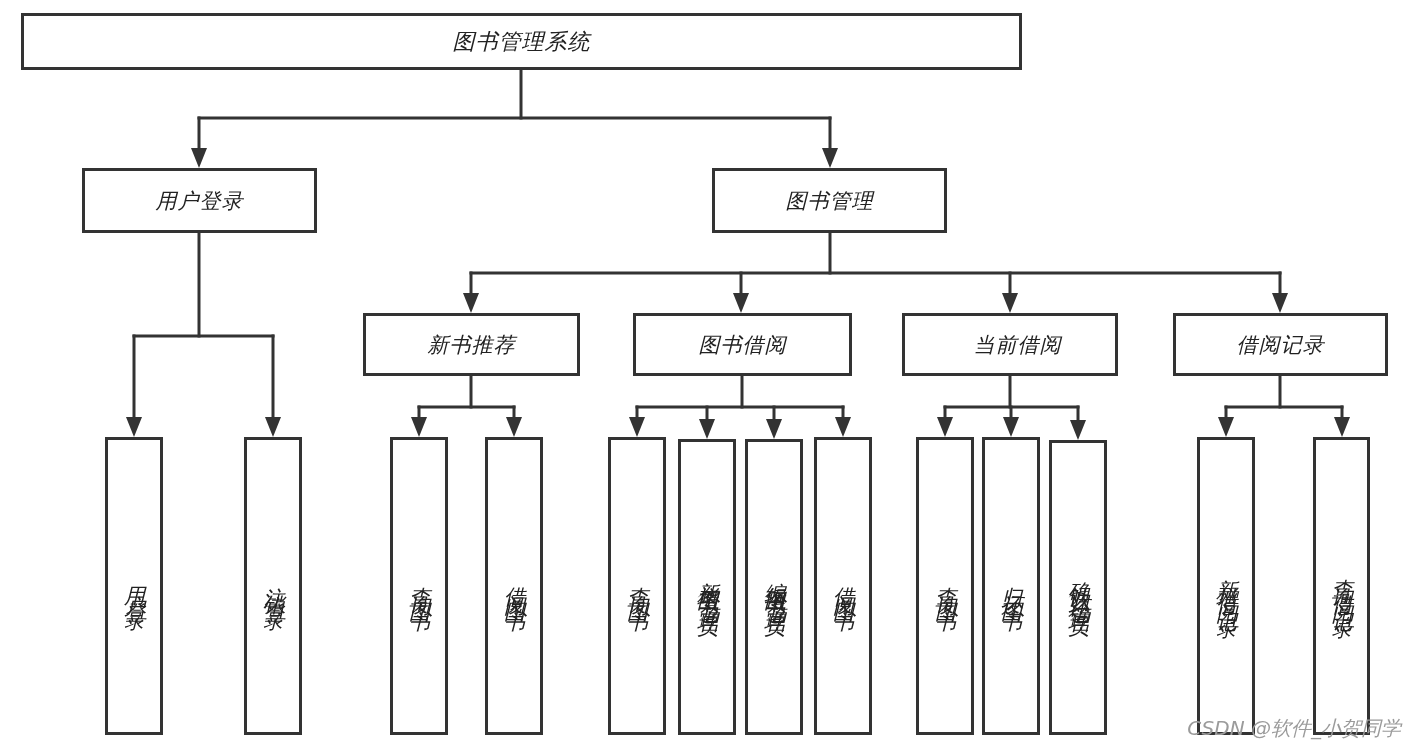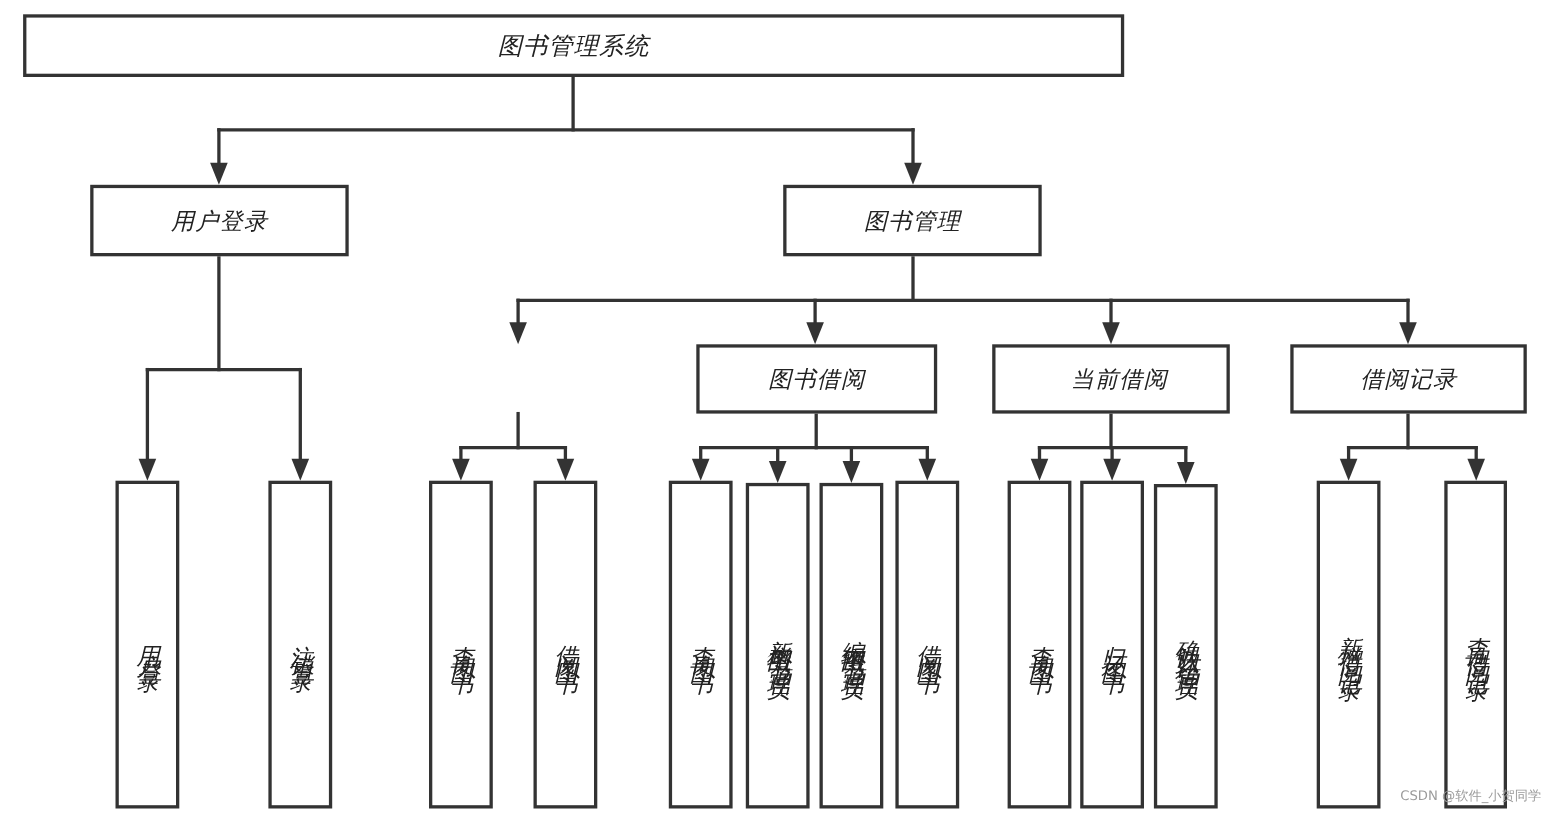--- a/index.html
+++ b/index.html
@@ -59,22 +59,23 @@
   }
   .node.vertical.long .node-label{
     letter-spacing:5px;
   }
   #watermark{
     position:absolute;
     top:715px;
     right:4px;
     z-index:3;
     color:var(--wm);
-    font-size:12px;
+    font-size:20px;
     white-space:nowrap;
+    font-style:italic;
   }
 </style>
 </head>
 <body>
 
 <div id="stage">
   <svg id="connector-layer" viewBox="0 0 1405 747" xmlns="http://www.w3.org/2000/svg">
       <line x1="521" y1="70" x2="521" y2="118" stroke="#333333" stroke-width="3" stroke-linecap="square"></line>
       <line x1="199" y1="118" x2="830" y2="118" stroke="#333333" stroke-width="3" stroke-linecap="square"></line>
       <line x1="199" y1="118" x2="199" y2="150" stroke="#333333" stroke-width="3" stroke-linecap="square"></line>
@@ -132,20 +133,23 @@
   <div id="watermark">CSDN @软件_小贺同学</div>
 <div class="node horizontal root" style="left: 21px; top: 13px; width: 1001px; height: 57px;">
       <span class="node-label">图书管理系统</span>
     </div>
     <div class="node horizontal" style="left: 82px; top: 168px; width: 235px; height: 65px;">
       <span class="node-label">用户登录</span>
     </div>
     <div class="node horizontal" style="left: 712px; top: 168px; width: 235px; height: 65px;">
       <span class="node-label">图书管理</span>
     </div>
+    <div class="node horizontal" style="left: 363px; top: 313px; width: 217px; height: 63px;">
+      <span class="node-label">新书推荐</span>
+    </div>
     <div class="node horizontal" style="left: 633px; top: 313px; width: 219px; height: 63px; text-align: center;">
       <span class="node-label">图书借阅</span>
     </div>
     <div class="node horizontal" style="left: 902px; top: 313px; width: 216px; height: 63px; padding-left: 15px;">
       <span class="node-label">当前借阅</span>
     </div>
     <div class="node horizontal" style="left: 1173px; top: 313px; width: 215px; height: 63px;">
       <span class="node-label">借阅记录</span>
     </div>
     <div class="node vertical" style="left: 105px; top: 437px; width: 58px; height: 298px;">

